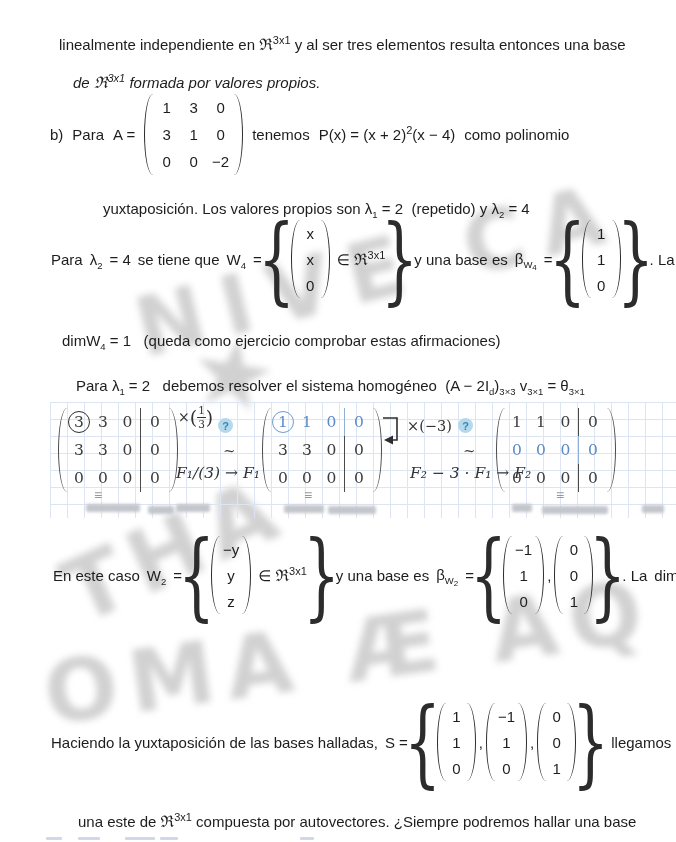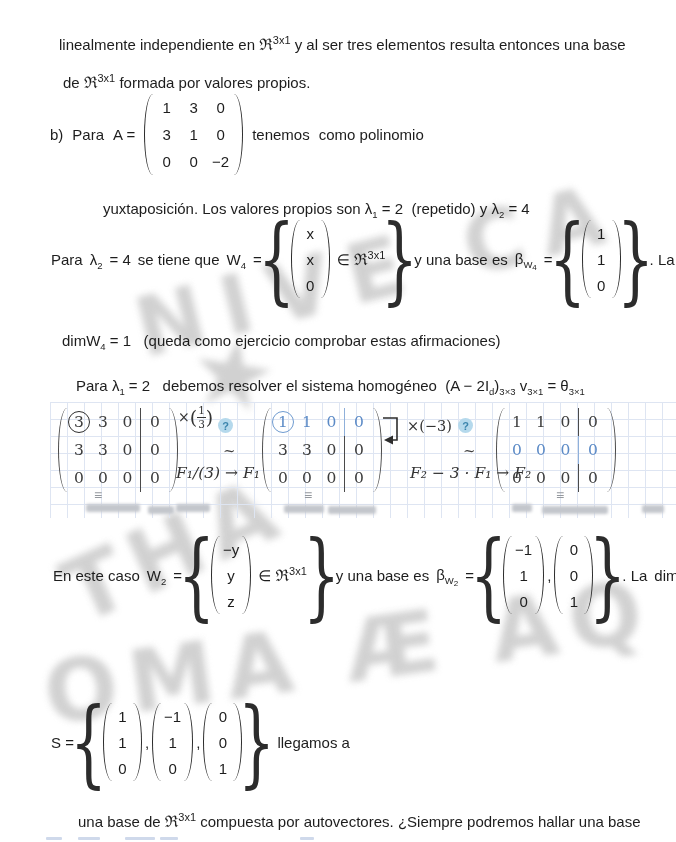--- a/index.html
+++ b/index.html
@@ -70,21 +70,21 @@
   <div class="wm" style="left:130px;top:222px;font-size:82px;letter-spacing:18px;transform:rotate(-14deg);">NIVE CA</div>
   <div class="wm" style="left:190px;top:318px;font-size:96px;transform:rotate(9deg);">★</div>
   <div class="wm" style="left:58px;top:498px;font-size:88px;letter-spacing:10px;transform:rotate(-24deg);">THA</div>
   <div class="wm" style="left:42px;top:602px;font-size:86px;letter-spacing:12px;transform:rotate(-8deg);">OMA Æ AQ</div>
 
   <div class="layer">
 
     <div class="line" style="left:34px;top:15px;">
       <span class="t">linealmente independiente en </span><span class="frak">ℜ</span><sup class="sup">3x1</sup><span class="t"> y al ser tres elementos resulta entonces una base</span>
     </div>
-    <div class="line" style="left:38px;top:53px;">
+    <div class="line" style="left:48px;top:53px;font-style:italic;">
       <span class="t">de </span><span class="frak">ℜ</span><sup class="sup">3x1</sup><span class="t"> formada por valores propios.</span>
     </div>
 
     <div class="flexrow" style="left:50px;top:93px;height:82px;gap:9px;">
       <span class="t">b)</span>
       <span class="t">Para</span>
       <span class="t">A =</span>
       <span class="mx">
         <span class="arc al"></span>
         <span class="mcells">
@@ -94,20 +94,21 @@
           <span>3</span>
           <span>1</span>
           <span>0</span>
           <span>0</span>
           <span>0</span>
           <span>−2</span>
         </span>
         <span class="arc ar"></span>
       </span>
       <span class="t">tenemos</span>
+      <span><span class="t">P(x) = (x + 2)</span><sup class="sup">2</sup><span class="t">(x − 4)</span></span>
       <span class="t">como polinomio</span>
     </div>
 
     <div class="line" style="left:78px;top:179px;">
       <span class="t">yuxtaposición. Los valores propios son </span><span><span>λ</span><sub class="sub">1</sub></span><span class="t"> = 2  (repetido) y </span><span><span>λ</span><sub class="sub">2</sub></span><span class="t"> = 4</span>
     </div>
 
     <div class="flexrow" style="left:51px;top:211px;height:96px;gap:7px;">
       <span class="t">Para</span>
       <span><span>λ</span><sub class="sub">2</sub></span>
@@ -313,20 +314,21 @@
         <span class="arc ar"></span>
       </span>
       <span class="brace b96">}</span>
       <span class="t">. La</span>
       <span><span>dimW</span></span>
       
     </div>
 
 
     <div class="flexrow" style="left:51px;top:696px;height:92px;gap:7px;">
+      <span class="t">Haciendo la yuxtaposición de las bases halladas,</span>
       <span class="t">S =</span>
       <span class="brace b96">{</span>
       <span class="vec">
         <span class="arc al"></span>
         <span class="vcol">
           <span>1</span>
           <span>1</span>
           <span>0</span>
         </span>
         <span class="arc ar"></span>
@@ -349,21 +351,21 @@
           <span>0</span>
           <span>1</span>
         </span>
         <span class="arc ar"></span>
       </span>
       <span class="brace b96">}</span>
       <span class="t" style="margin-left:6px;">llegamos a</span>
     </div>
 
     <div class="line" style="left:53px;top:792px;">
-      <span class="t">una base de </span><span class="frak">ℜ</span><sup class="sup">3x1</sup><span class="t"> compuesta por autovectores. ¿Siempre podremos hallar una base</span>
+      <span class="t">una este de </span><span class="frak">ℜ</span><sup class="sup">3x1</sup><span class="t"> compuesta por autovectores. ¿Siempre podremos hallar una base</span>
     </div>
     <div class="line" style="left:53px;top:826px;">
       
     </div>
 
     <span class="dash" style="left:46px;top:837px;width:16px;"></span>
     <span class="dash" style="left:78px;top:837px;width:22px;"></span>
     <span class="dash" style="left:125px;top:837px;width:30px;"></span>
     <span class="dash" style="left:160px;top:837px;width:18px;"></span>
     <span class="dash" style="left:300px;top:837px;width:14px;"></span>

